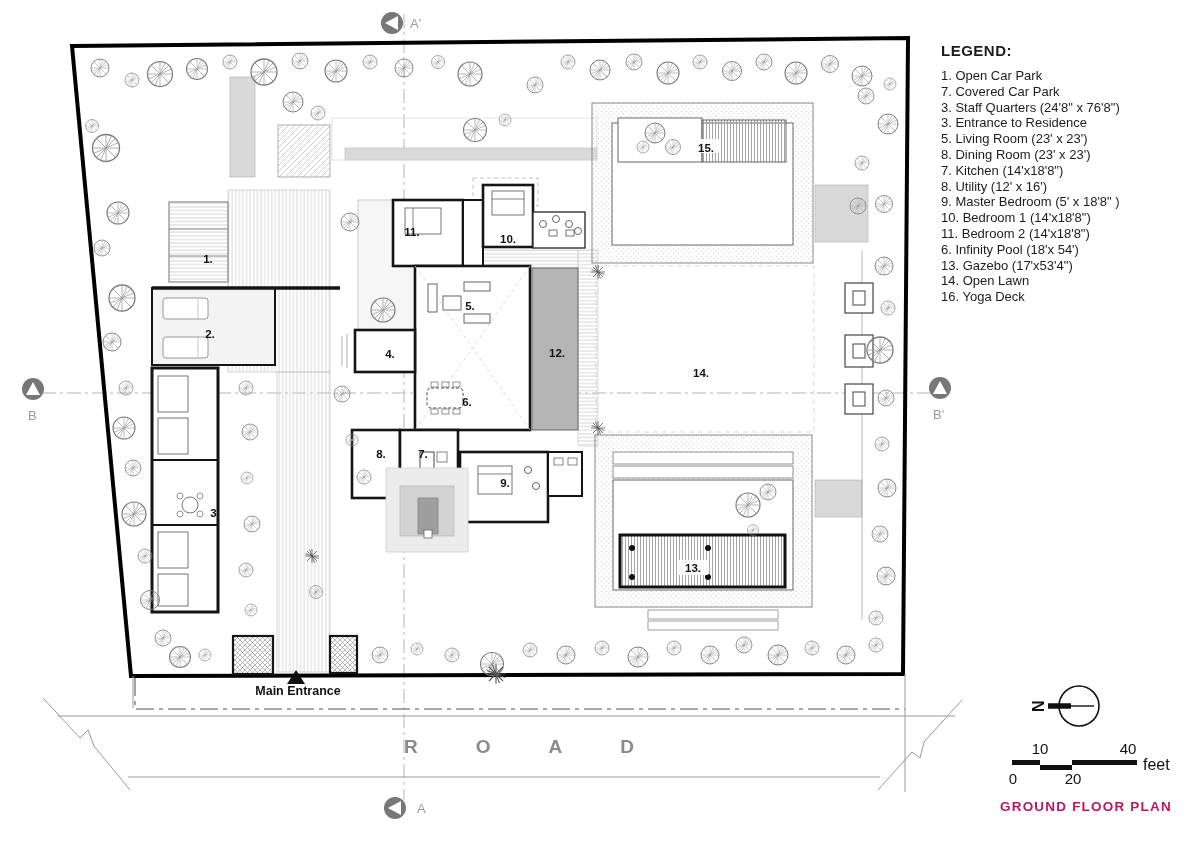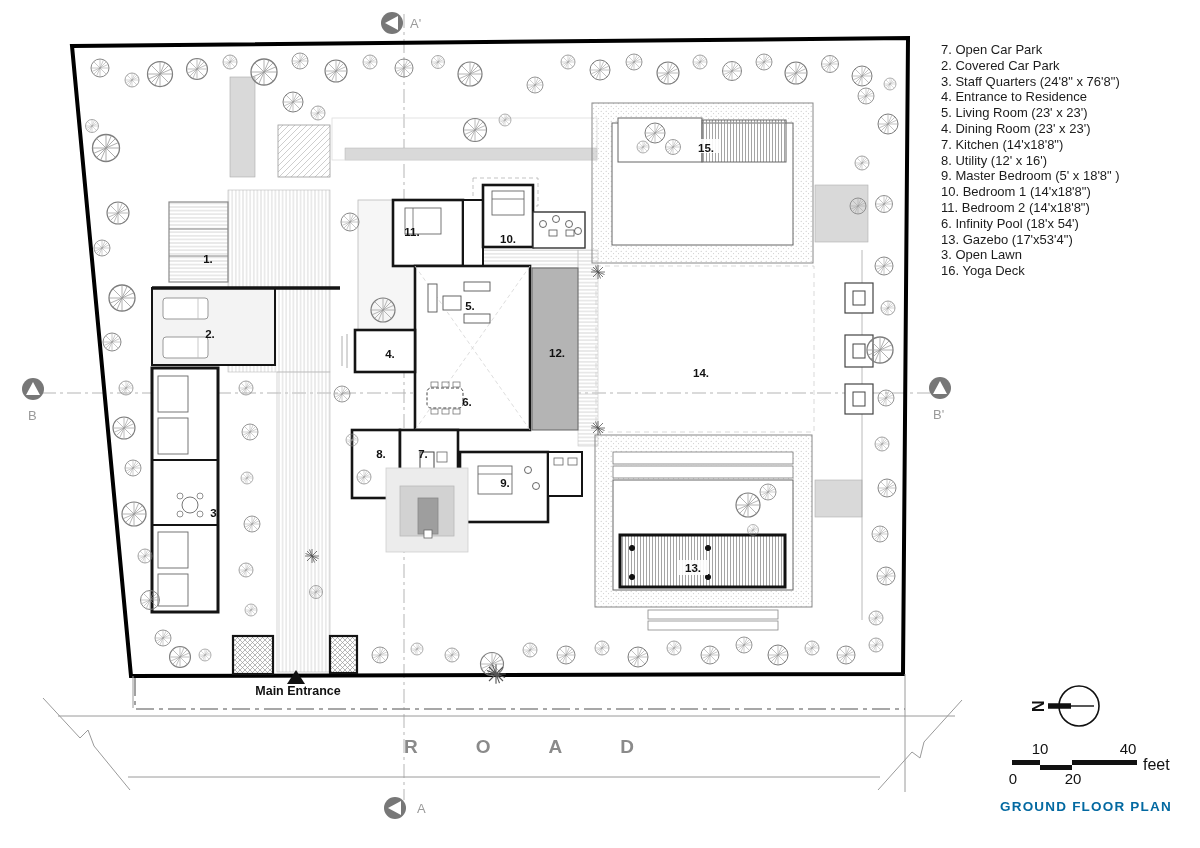--- a/index.html
+++ b/index.html
@@ -1,21 +1,21 @@
 <!DOCTYPE html>
 <html><head>
 <meta charset="utf-8">
 <style>
   html,body{margin:0;padding:0;background:#ffffff;}
   body{width:1200px;height:848px;position:relative;font-family:"Liberation Sans",sans-serif;overflow:hidden;}
   #plan-svg{position:absolute;left:0;top:0;}
   .legend{position:absolute;left:941px;top:42px;width:250px;color:#1c1c1c;}
   .legend-title{font-size:15px;font-weight:bold;letter-spacing:.5px;margin-bottom:9px;}
   .legend-item{font-size:13px;line-height:15.8px;white-space:nowrap;}
-  .plan-title{position:absolute;left:1000px;top:799px;font-size:13.5px;font-weight:bold;letter-spacing:1.2px;color:#0369a1;text-align:right;}
+  .plan-title{position:absolute;left:1000px;top:799px;font-size:13.5px;font-weight:bold;letter-spacing:1.2px;color:#be185d;text-align:right;}
   svg text{font-family:"Liberation Sans",sans-serif;}
   .roomnum{font-size:11.5px;font-weight:bold;fill:#111;text-anchor:middle;}
   .marker-label{font-size:13px;fill:#9a9a9a;}
   .scale-num{font-size:15px;fill:#111;text-anchor:middle;}
 </style>
 </head>
 <body>
 
 <svg id="plan-svg" width="1200" height="848" viewBox="0 0 1200 848">
   <defs>
@@ -336,30 +336,31 @@
     <rect x="1072" y="760" width="65" height="5" fill="#111"></rect>
     <text class="scale-num" x="1040" y="754">10</text>
     <text class="scale-num" x="1128" y="754">40</text>
     <text class="scale-num" x="1013" y="784">0</text>
     <text class="scale-num" x="1073" y="784">20</text>
     <text x="1143" y="770" font-size="16" fill="#111">feet</text>
   </g>
 </svg>
 
 <div class="legend">
-  <div class="legend-item">7. Open Car Park</div>
-  <div class="legend-item">2. Covered Car Park</div>
+  <div class="legend-title">LEGEND:</div>
+  <div class="legend-item">1. Open Car Park</div>
+  <div class="legend-item">7. Covered Car Park</div>
   <div class="legend-item">3. Staff Quarters (24'8" x 76'8")</div>
-  <div class="legend-item">4. Entrance to Residence</div>
+  <div class="legend-item">3. Entrance to Residence</div>
   <div class="legend-item">5. Living Room (23' x 23')</div>
-  <div class="legend-item">4. Dining Room (23' x 23')</div>
+  <div class="legend-item">8. Dining Room (23' x 23')</div>
   <div class="legend-item">7. Kitchen (14'x18'8")</div>
   <div class="legend-item">8. Utility (12' x 16')</div>
   <div class="legend-item">9. Master Bedroom (5' x 18'8" )</div>
   <div class="legend-item">10. Bedroom 1 (14'x18'8")</div>
   <div class="legend-item">11. Bedroom 2 (14'x18'8")</div>
   <div class="legend-item">6. Infinity Pool (18'x 54')</div>
   <div class="legend-item">13. Gazebo (17'x53'4")</div>
-  <div class="legend-item">3. Open Lawn</div>
+  <div class="legend-item">14. Open Lawn</div>
   <div class="legend-item">16. Yoga Deck</div>
 </div>
 
 <div class="plan-title">GROUND FLOOR PLAN</div>
 
 </body></html>

